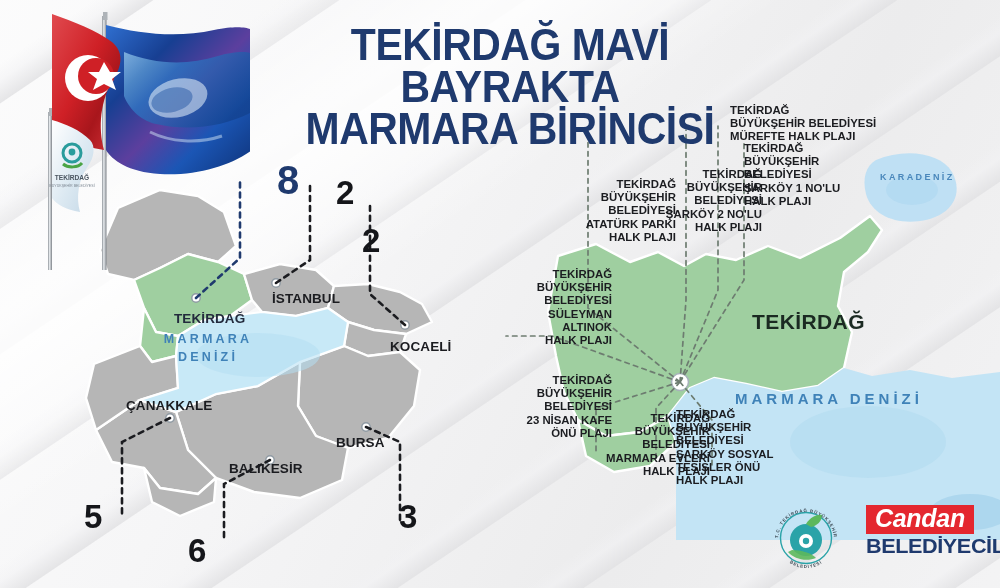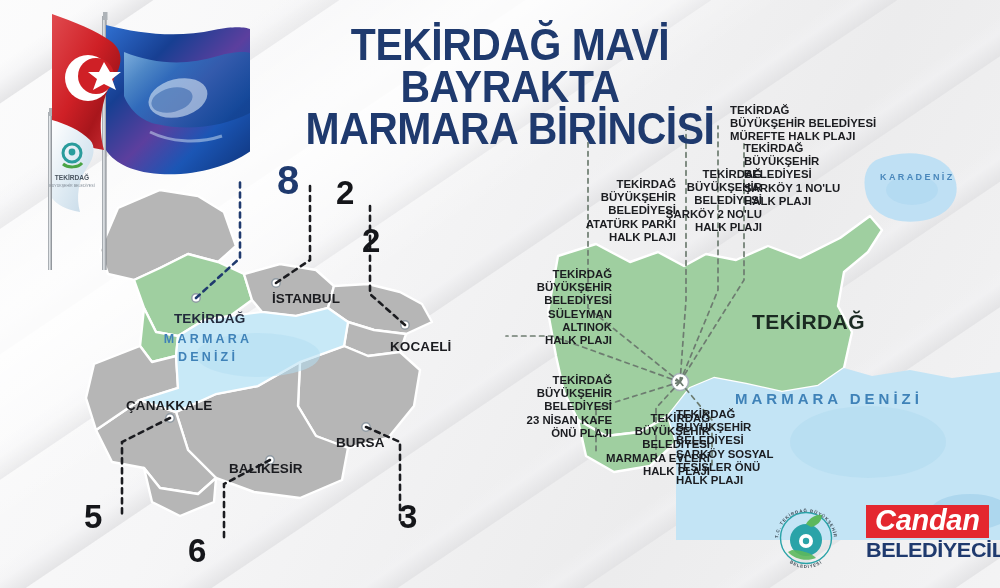--- a/index.html
+++ b/index.html
@@ -113,21 +113,21 @@
     z-index: 5;
   }
   .beach.r { text-align: right; }
   .beach.l { text-align: left; }
 
   
   #logo-seal { position: absolute; left: 768px; top: 500px; z-index: 6; }
   #logo-candan { position: absolute; left: 866px; top: 505px; z-index: 6; width: 124px; }
   #candan-top {
     background: #e4272f; color: #ffffff;
-    font-weight: 900; font-style: italic; font-size: 29px;
+    font-weight: 900; font-style: italic; font-size: 25px;
     line-height: 1.02; padding: 1px 9px 2px 9px;
     display: inline-block; letter-spacing: -0.3px;
   }
   #candan-bottom {
     color: #1f3a6e; font-weight: 900; font-size: 21px;
     line-height: 1.02; letter-spacing: -0.4px;
     margin-top: 1px; transform: scaleX(1.03); transform-origin: left top;
   }
 </style>
 </head>

